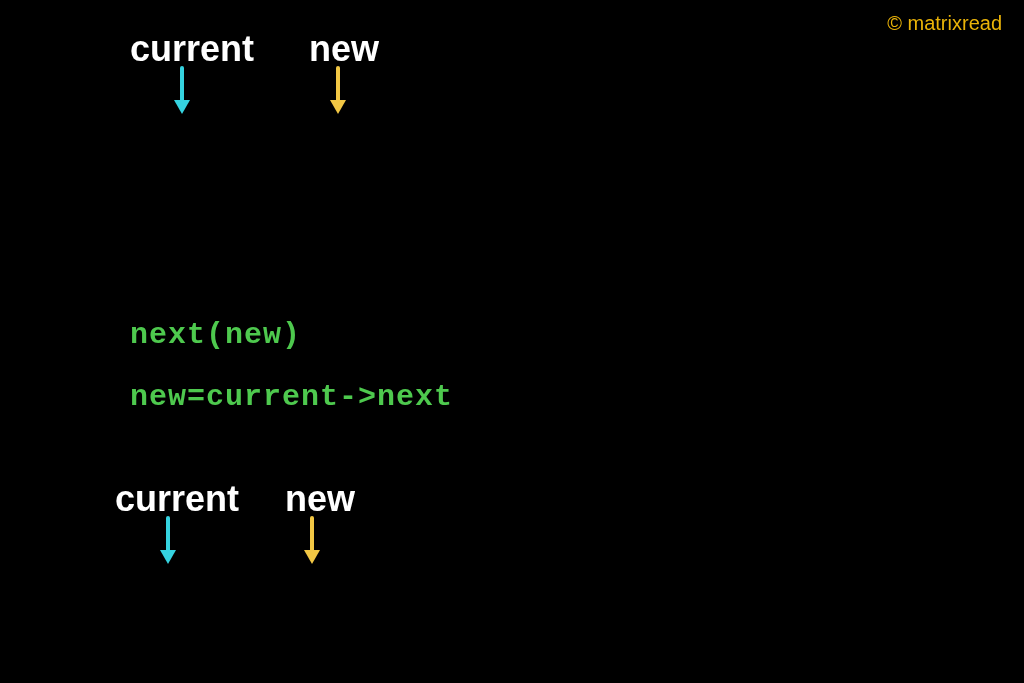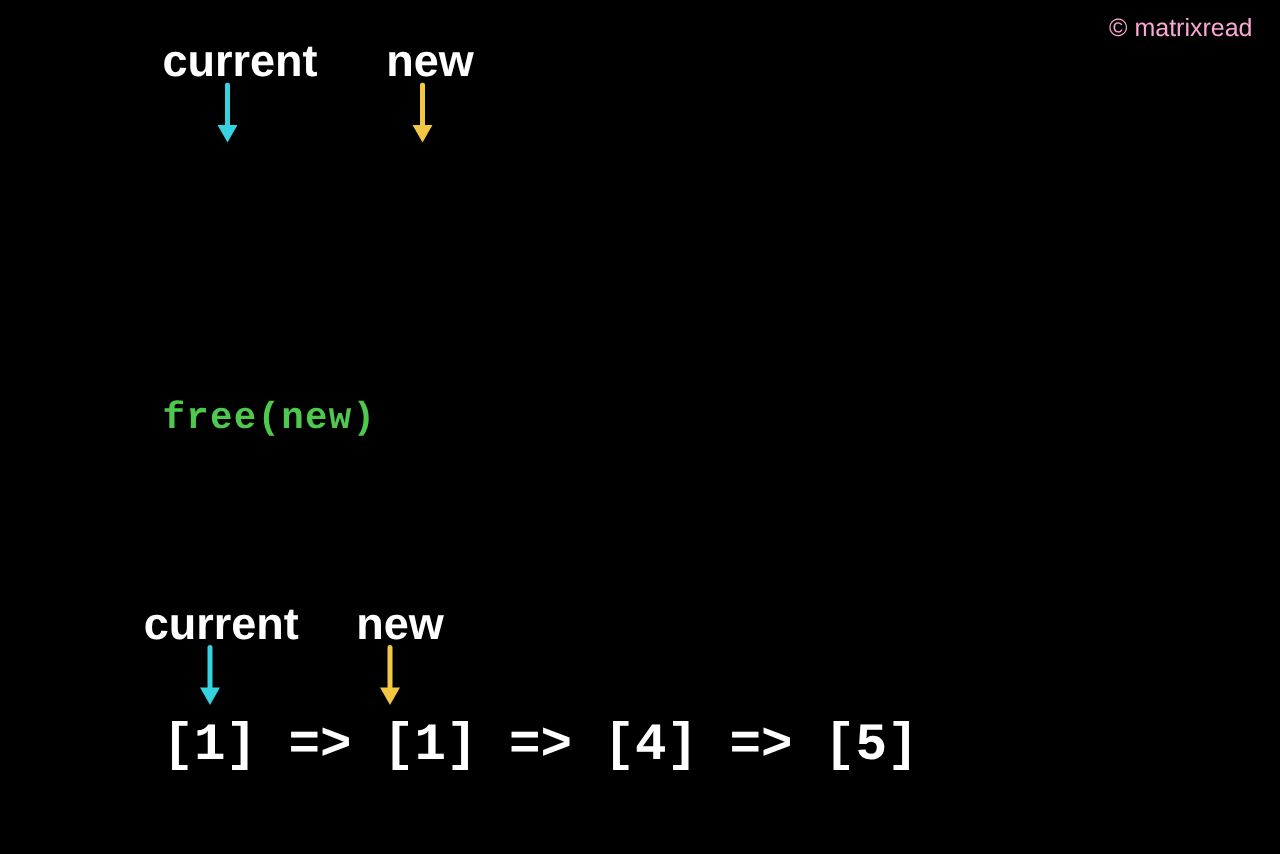--- a/index.html
+++ b/index.html
@@ -13,21 +13,21 @@
   }
   .canvas {
     position: relative;
     width: 1024px;
     height: 683px;
   }
   .attribution {
     position: absolute;
     top: 12px;
     right: 22px;
-    color: #f9a8d4;
+    color: #eab308;
     font-family: "Segoe UI", Arial, sans-serif;
     font-size: 20px;
     font-weight: 400;
   }
   .label {
     position: absolute;
     color: #ffffff;
     font-family: "Segoe UI", Arial, sans-serif;
     font-size: 36px;
     font-weight: 700;
@@ -75,33 +75,33 @@
     </svg>
   </div>
   <div class="arrow" style="left:326px; top:66px;">
     <svg width="24" height="50" viewBox="0 0 24 50">
       <line x1="12" y1="2" x2="12" y2="36" stroke="#f2c744" stroke-width="4" stroke-linecap="round"></line>
       <polygon points="12,48 4,34 20,34" fill="#f2c744"></polygon>
     </svg>
   </div>
 
 
-  <div class="code-line" style="left:130px; top:318px;">free(new)</div>
+  <div class="code-line" style="left:130px; top:318px;">next(new)</div>
+  <div class="code-line" style="left:130px; top:380px;">new=current-&gt;next</div>
 
   <div class="label" style="left:115px; top:478px;">current</div>
   <div class="label" style="left:285px; top:478px;">new</div>
 
   <div class="arrow" style="left:156px; top:516px;">
     <svg width="24" height="50" viewBox="0 0 24 50">
       <line x1="12" y1="2" x2="12" y2="36" stroke="#35d3e0" stroke-width="4" stroke-linecap="round"></line>
       <polygon points="12,48 4,34 20,34" fill="#35d3e0"></polygon>
     </svg>
   </div>
   <div class="arrow" style="left:300px; top:516px;">
     <svg width="24" height="50" viewBox="0 0 24 50">
       <line x1="12" y1="2" x2="12" y2="36" stroke="#f2c744" stroke-width="4" stroke-linecap="round"></line>
       <polygon points="12,48 4,34 20,34" fill="#f2c744"></polygon>
     </svg>
   </div>
 
-  <div class="linked-list linked-list-2" style="left:130px; top:572px;">[1] =&gt; [1] =&gt; [4] =&gt; [5]</div>
 
 </div>
 
 </body></html>

